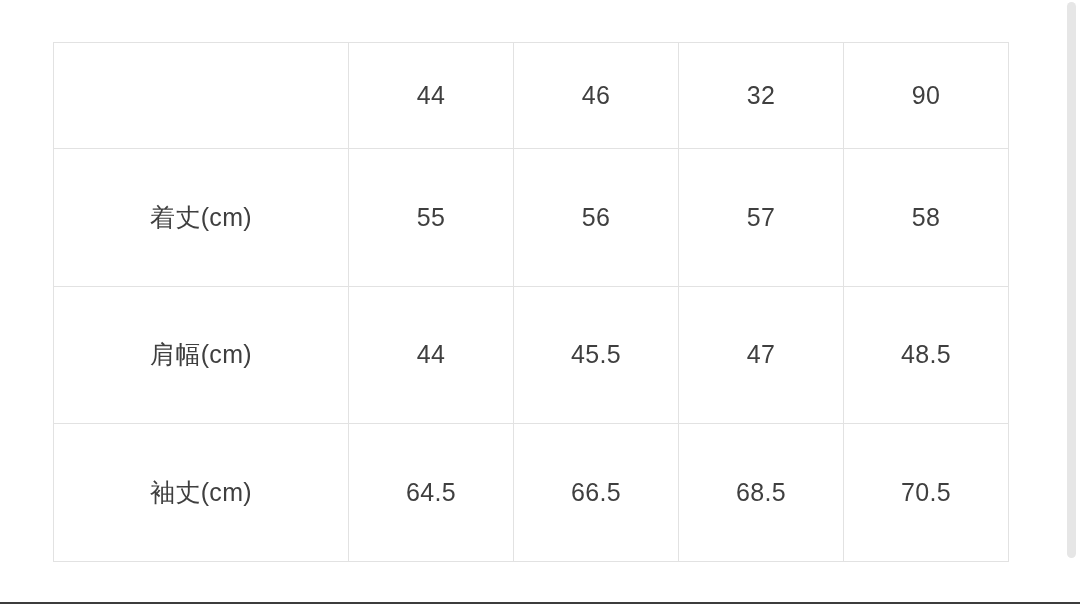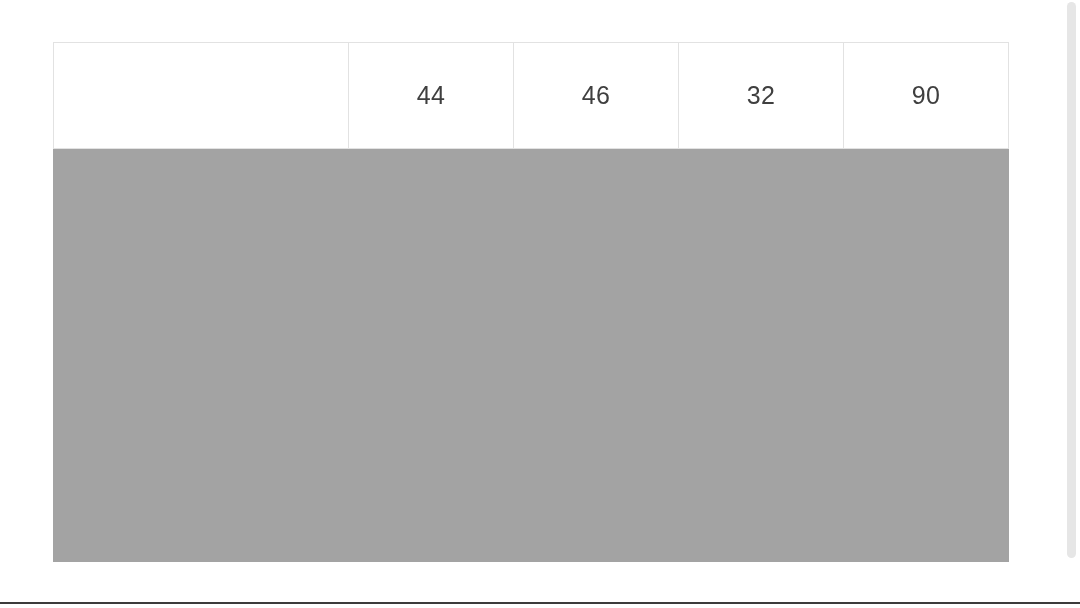--- a/index.html
+++ b/index.html
@@ -33,21 +33,21 @@
     top: 42px;
     width: 955px;
     height: 520px;
   }
 
   table.size-table {
     width: 955px;
     height: 520px;
     border-collapse: collapse;
     table-layout: fixed;
-    background: #a3a3a3;
+    background: #fca5a5;
   }
 
   table.size-table td,
   table.size-table th {
     border: 1px solid #e2e2e2;
     text-align: center;
     vertical-align: middle;
     font-weight: 400;
     color: #3f3f3f;
     font-size: 25px;
@@ -115,20 +115,41 @@
       <thead>
         <tr>
           <th class="cell-empty"></th>
           <th>44</th>
           <th>46</th>
           <th>32</th>
           <th>90</th>
         </tr>
       </thead>
       <tbody>
+        <tr>
+          <td class="cell-label">着丈(cm)</td>
+          <td>55</td>
+          <td>56</td>
+          <td>57</td>
+          <td>58</td>
+        </tr>
+        <tr>
+          <td class="cell-label">肩幅(cm)</td>
+          <td>44</td>
+          <td>45.5</td>
+          <td>47</td>
+          <td>48.5</td>
+        </tr>
+        <tr>
+          <td class="cell-label">袖丈(cm)</td>
+          <td>64.5</td>
+          <td>66.5</td>
+          <td>68.5</td>
+          <td>70.5</td>
+        </tr>
       </tbody>
     </table>
   </div>
 
   <div id="scrollbar-track">
     <div id="scrollbar-thumb"></div>
   </div>
 
   <div id="bottom-rule"></div>
 

